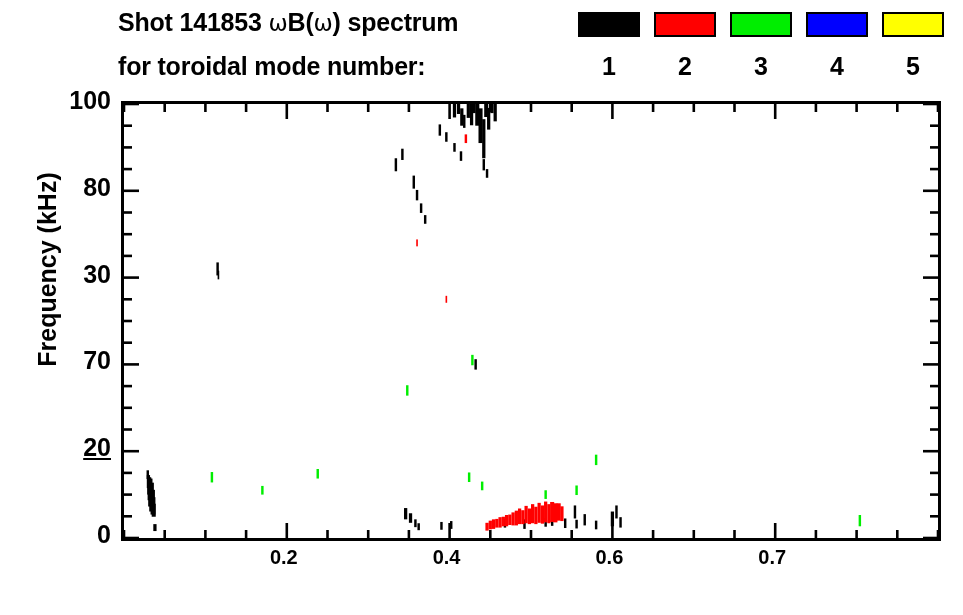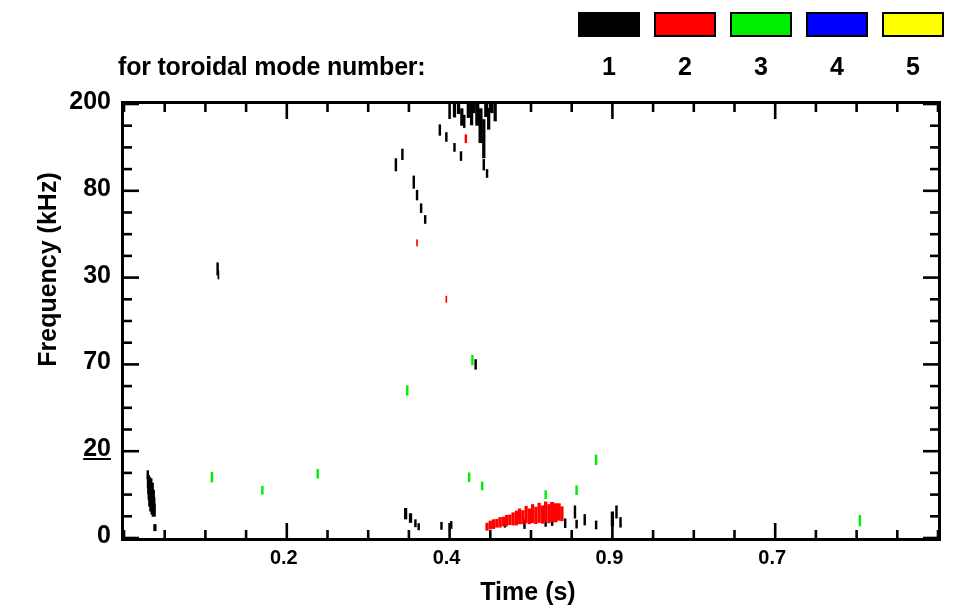--- a/index.html
+++ b/index.html
@@ -107,20 +107,23 @@
     background: #ffffff;
   }
   #plot-svg { position: absolute; left: 0; top: 0; }
   .tick { stroke: #000; stroke-width: 2.6; }
 </style>
 </head>
 <body>
 
 <div id="root">
 
+  <div class="title-line" id="title-line-1">
+    <span>Shot 141853 </span><span class="omega">ω</span><span>B(</span><span class="omega">ω</span><span>) spectrum</span>
+  </div>
   <div class="title-line" id="title-line-2">for toroidal mode number:</div>
 
   <div id="legend">
       <div class="legend-entry" style="left: 0px;">
         <div class="legend-swatch" style="background: rgb(0, 0, 0);"></div>
         <div class="legend-label">1</div>
       </div>
       <div class="legend-entry" style="left: 76px;">
         <div class="legend-swatch" style="background: rgb(255, 0, 0);"></div>
         <div class="legend-label">2</div>
@@ -133,34 +136,33 @@
         <div class="legend-swatch" style="background: rgb(0, 0, 255);"></div>
         <div class="legend-label">4</div>
       </div>
       <div class="legend-entry" style="left: 304px;">
         <div class="legend-swatch" style="background: rgb(255, 255, 0);"></div>
         <div class="legend-label">5</div>
       </div>
     </div>
 
   <div id="ylabel">Frequency (kHz)</div>
-  <div id="xlabel">Time (s)</div>
 
   <div id="ytick-labels">
       <div class="ytick-label" style="left: 49px; top: 522px; width: 62px;">0</div>
       <div class="ytick-label" style="left: 49px; top: 435.2px; width: 62px; text-decoration: underline;">20</div>
       <div class="ytick-label" style="left: 49px; top: 348.4px; width: 62px;">70</div>
       <div class="ytick-label" style="left: 49px; top: 261.6px; width: 62px;">30</div>
       <div class="ytick-label" style="left: 49px; top: 174.8px; width: 62px;">80</div>
-      <div class="ytick-label" style="left: 49px; top: 88px; width: 62px;">200</div>
+      <div class="ytick-label" style="left: 49px; top: 88px; width: 62px;">100</div>
     </div>
   <div id="xtick-labels">
       <div class="xtick-label" style="left: 243.8px; top: 547px;">0.2</div>
       <div class="xtick-label" style="left: 406.6px; top: 547px;">0.4</div>
-      <div class="xtick-label" style="left: 569.4px; top: 547px;">0.9</div>
+      <div class="xtick-label" style="left: 569.4px; top: 547px;">0.6</div>
       <div class="xtick-label" style="left: 732.2px; top: 547px;">0.7</div>
     </div>
 
   <div id="plot-frame">
     <svg id="plot-svg" width="814" height="434">
         <line x1="0" y1="434" x2="0" y2="426" class="tick"></line>
         <line x1="0" y1="0" x2="0" y2="8" class="tick"></line>
         <line x1="40.7" y1="434" x2="40.7" y2="426" class="tick"></line>
         <line x1="40.7" y1="0" x2="40.7" y2="8" class="tick"></line>
         <line x1="81.4" y1="434" x2="81.4" y2="426" class="tick"></line>

